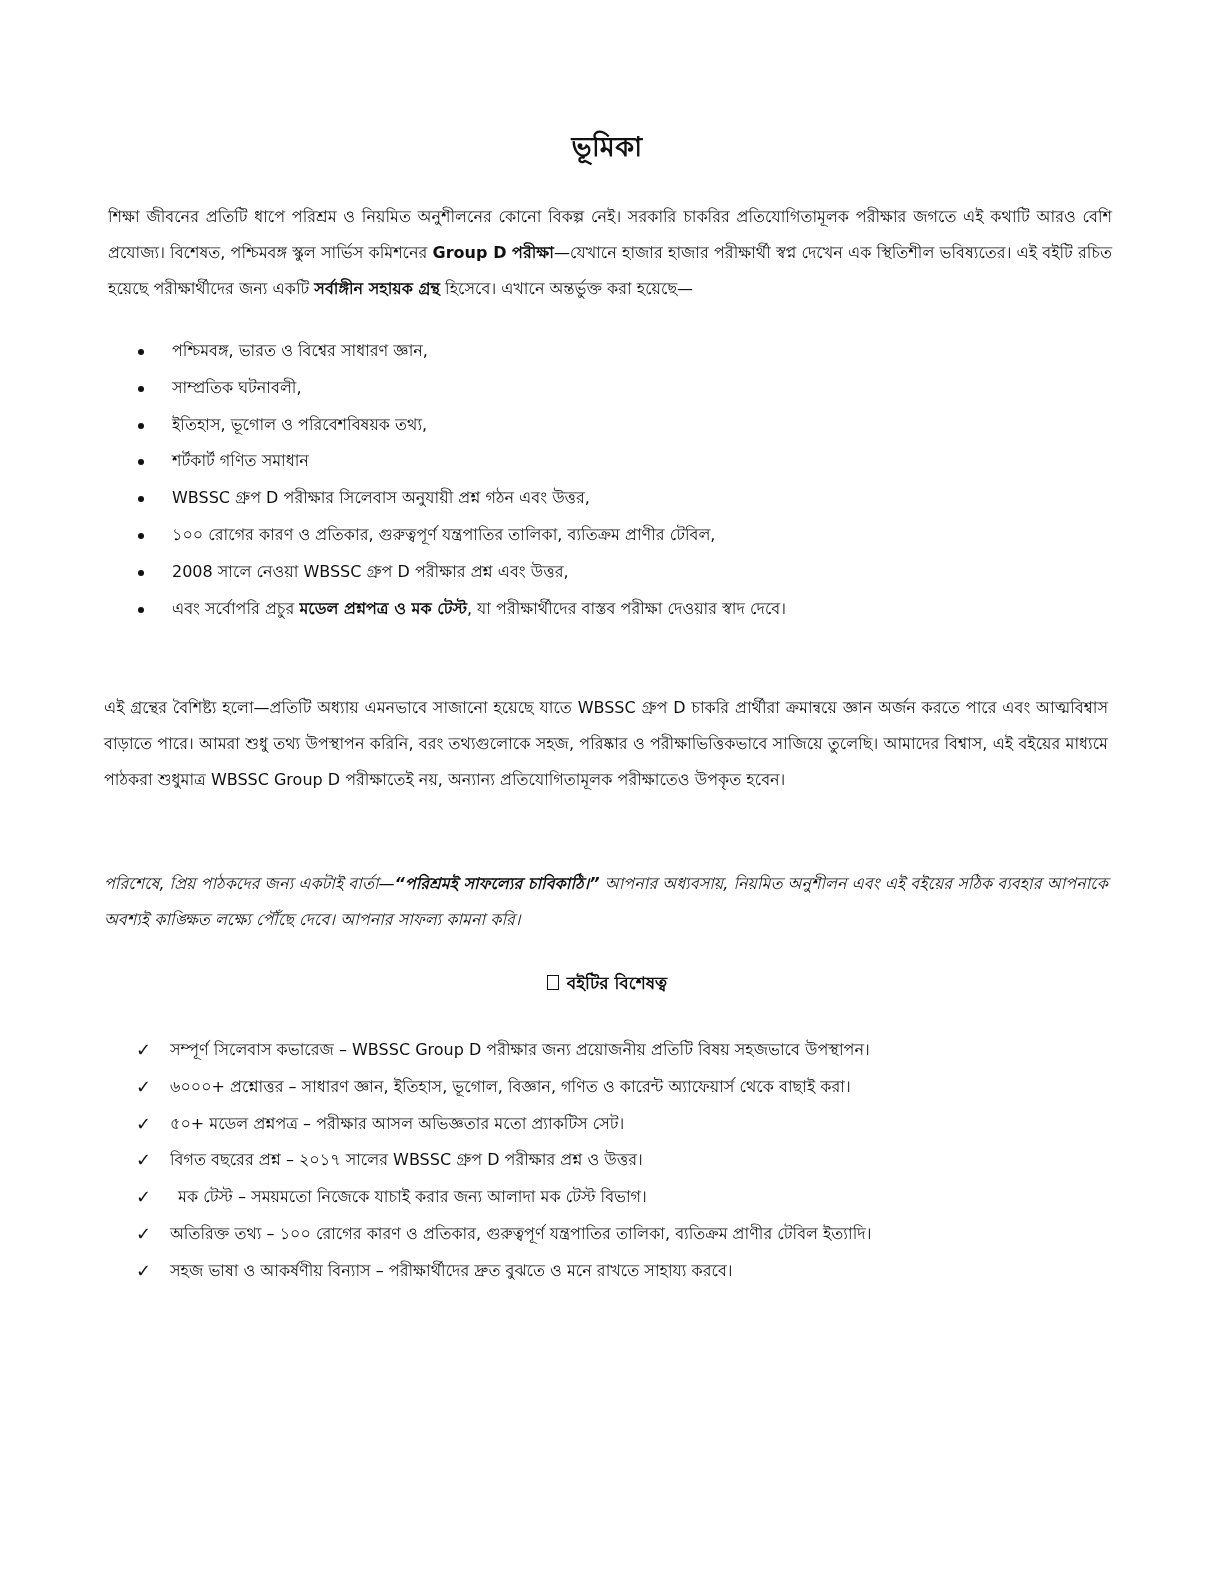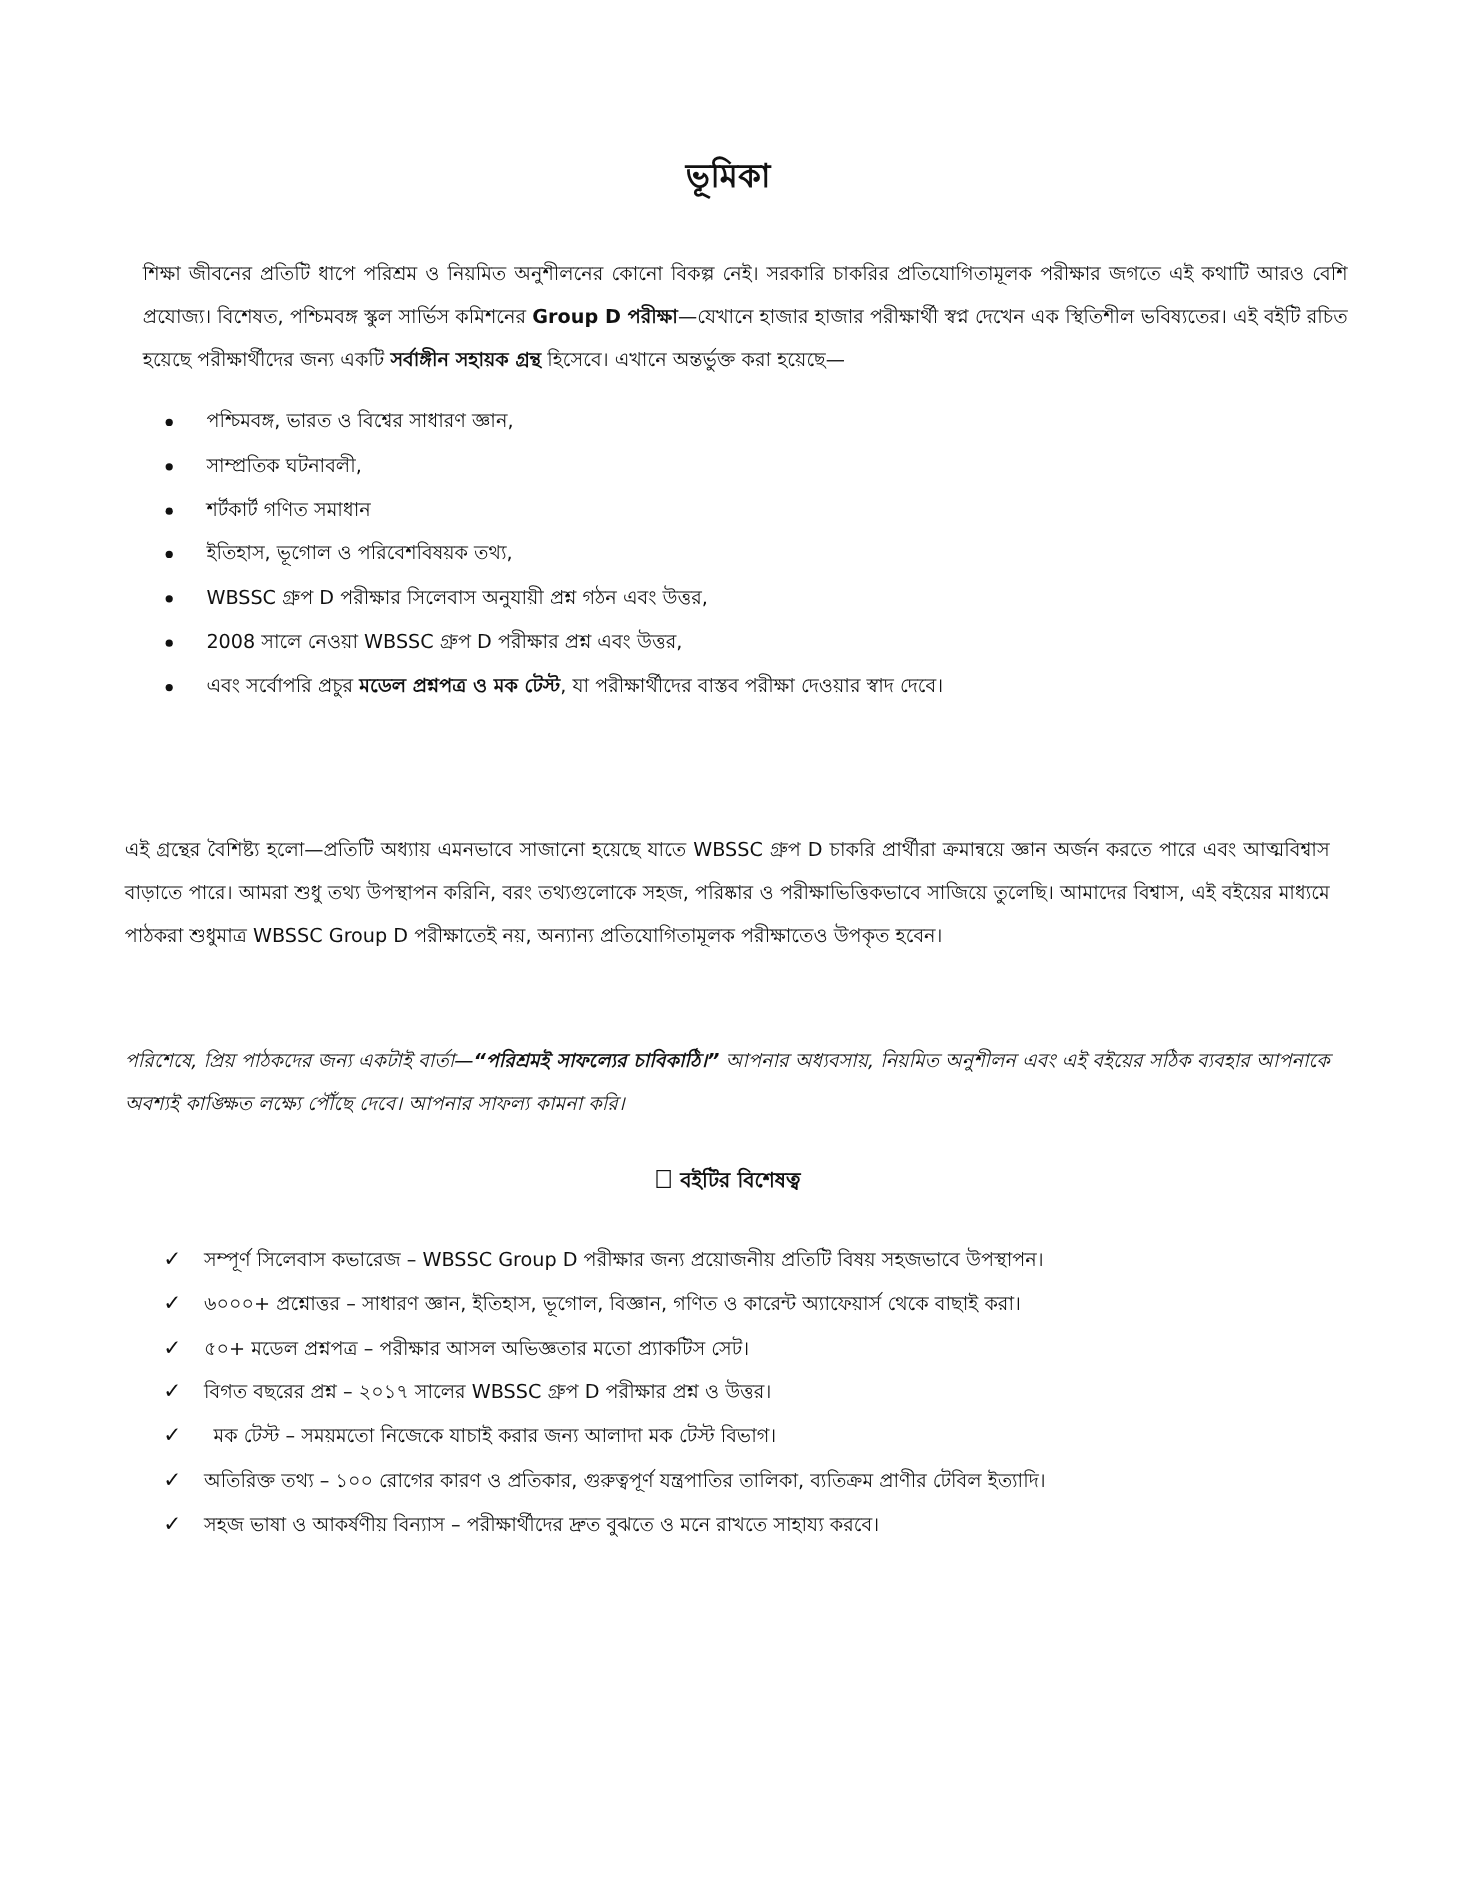--- a/index.html
+++ b/index.html
@@ -37,30 +37,31 @@
   .features li { position: relative; height: 36.8px; line-height: 36.8px; font-size: 16px; padding-left: 36px; white-space: nowrap; }
   .features .check { position: absolute; left: 2px; top: 0; font-size: 18px; font-weight: bold; }
   .features .f-title { font-weight: normal; }
 </style>
 </head>
 <body>
 
 <div class="page">
   <div class="title">ভূমিকা</div>
 
-  <p class="para" id="intro" style="margin:15px">
+  <p class="para" id="intro" style="margin:4px">
     <span>শিক্ষা জীবনের প্রতিটি ধাপে পরিশ্রম ও নিয়মিত অনুশীলনের কোনো বিকল্প নেই। সরকারি চাকরির প্রতিযোগিতামূলক পরীক্ষার জগতে এই কথাটি আরও বেশি প্রযোজ্য। বিশেষত, পশ্চিমবঙ্গ স্কুল সার্ভিস কমিশনের </span><b>Group D পরীক্ষা</b><span>—যেখানে হাজার হাজার পরীক্ষার্থী স্বপ্ন দেখেন এক স্থিতিশীল ভবিষ্যতের। এই বইটি রচিত হয়েছে পরীক্ষার্থীদের জন্য একটি </span><b>সর্বাঙ্গীন সহায়ক গ্রন্থ</b><span> হিসেবে। এখানে অন্তর্ভুক্ত করা হয়েছে—</span>
   </p>
 
   <ul class="bullets">
     <li><span class="dot"></span><span>পশ্চিমবঙ্গ, ভারত ও বিশ্বের সাধারণ জ্ঞান,</span></li>
     <li><span class="dot"></span><span>সাম্প্রতিক ঘটনাবলী,</span></li>
+    <li><span class="dot"></span><span>ইতিহাস, ভূগোল ও পরিবেশবিষয়ক তথ্য,</span></li>
     <li><span class="dot"></span><span>শর্টকার্ট গণিত সমাধান</span></li>
-    <li><span class="dot"></span><span>ইতিহাস, ভূগোল ও পরিবেশবিষয়ক তথ্য,</span></li>
     <li><span class="dot"></span><span>WBSSC গ্রুপ D পরীক্ষার সিলেবাস অনুযায়ী প্রশ্ন গঠন এবং উত্তর,</span></li>
+    <li><span class="dot"></span><span>১০০ রোগের কারণ ও প্রতিকার, গুরুত্বপূর্ণ যন্ত্রপাতির তালিকা, ব্যতিক্রম প্রাণীর টেবিল,</span></li>
     <li><span class="dot"></span><span>2008 সালে নেওয়া WBSSC গ্রুপ D পরীক্ষার প্রশ্ন এবং উত্তর,</span></li>
     <li><span class="dot"></span><span>এবং সর্বোপরি প্রচুর </span><b>মডেল প্রশ্নপত্র ও মক টেস্ট</b><span>, যা পরীক্ষার্থীদের বাস্তব পরীক্ষা দেওয়ার স্বাদ দেবে।</span></li>
   </ul>
 
   <p class="para" id="para2" style="margin:0">এই গ্রন্থের বৈশিষ্ট্য হলো—প্রতিটি অধ্যায় এমনভাবে সাজানো হয়েছে যাতে WBSSC গ্রুপ D চাকরি প্রার্থীরা ক্রমান্বয়ে জ্ঞান অর্জন করতে পারে এবং আত্মবিশ্বাস বাড়াতে পারে। আমরা শুধু তথ্য উপস্থাপন করিনি, বরং তথ্যগুলোকে সহজ, পরিষ্কার ও পরীক্ষাভিত্তিকভাবে সাজিয়ে তুলেছি। আমাদের বিশ্বাস, এই বইয়ের মাধ্যমে পাঠকরা শুধুমাত্র WBSSC Group D পরীক্ষাতেই নয়, অন্যান্য প্রতিযোগিতামূলক পরীক্ষাতেও উপকৃত হবেন।</p>
 
   <p class="para" id="para3" style="margin:0">
     <span>পরিশেষে, প্রিয় পাঠকদের জন্য একটাই বার্তা—</span><b>“পরিশ্রমই সাফল্যের চাবিকাঠি।”</b><span> আপনার অধ্যবসায়, নিয়মিত অনুশীলন এবং এই বইয়ের সঠিক ব্যবহার আপনাকে অবশ্যই কাঙ্ক্ষিত লক্ষ্যে পৌঁছে দেবে। আপনার সাফল্য কামনা করি।</span>
   </p>
 

